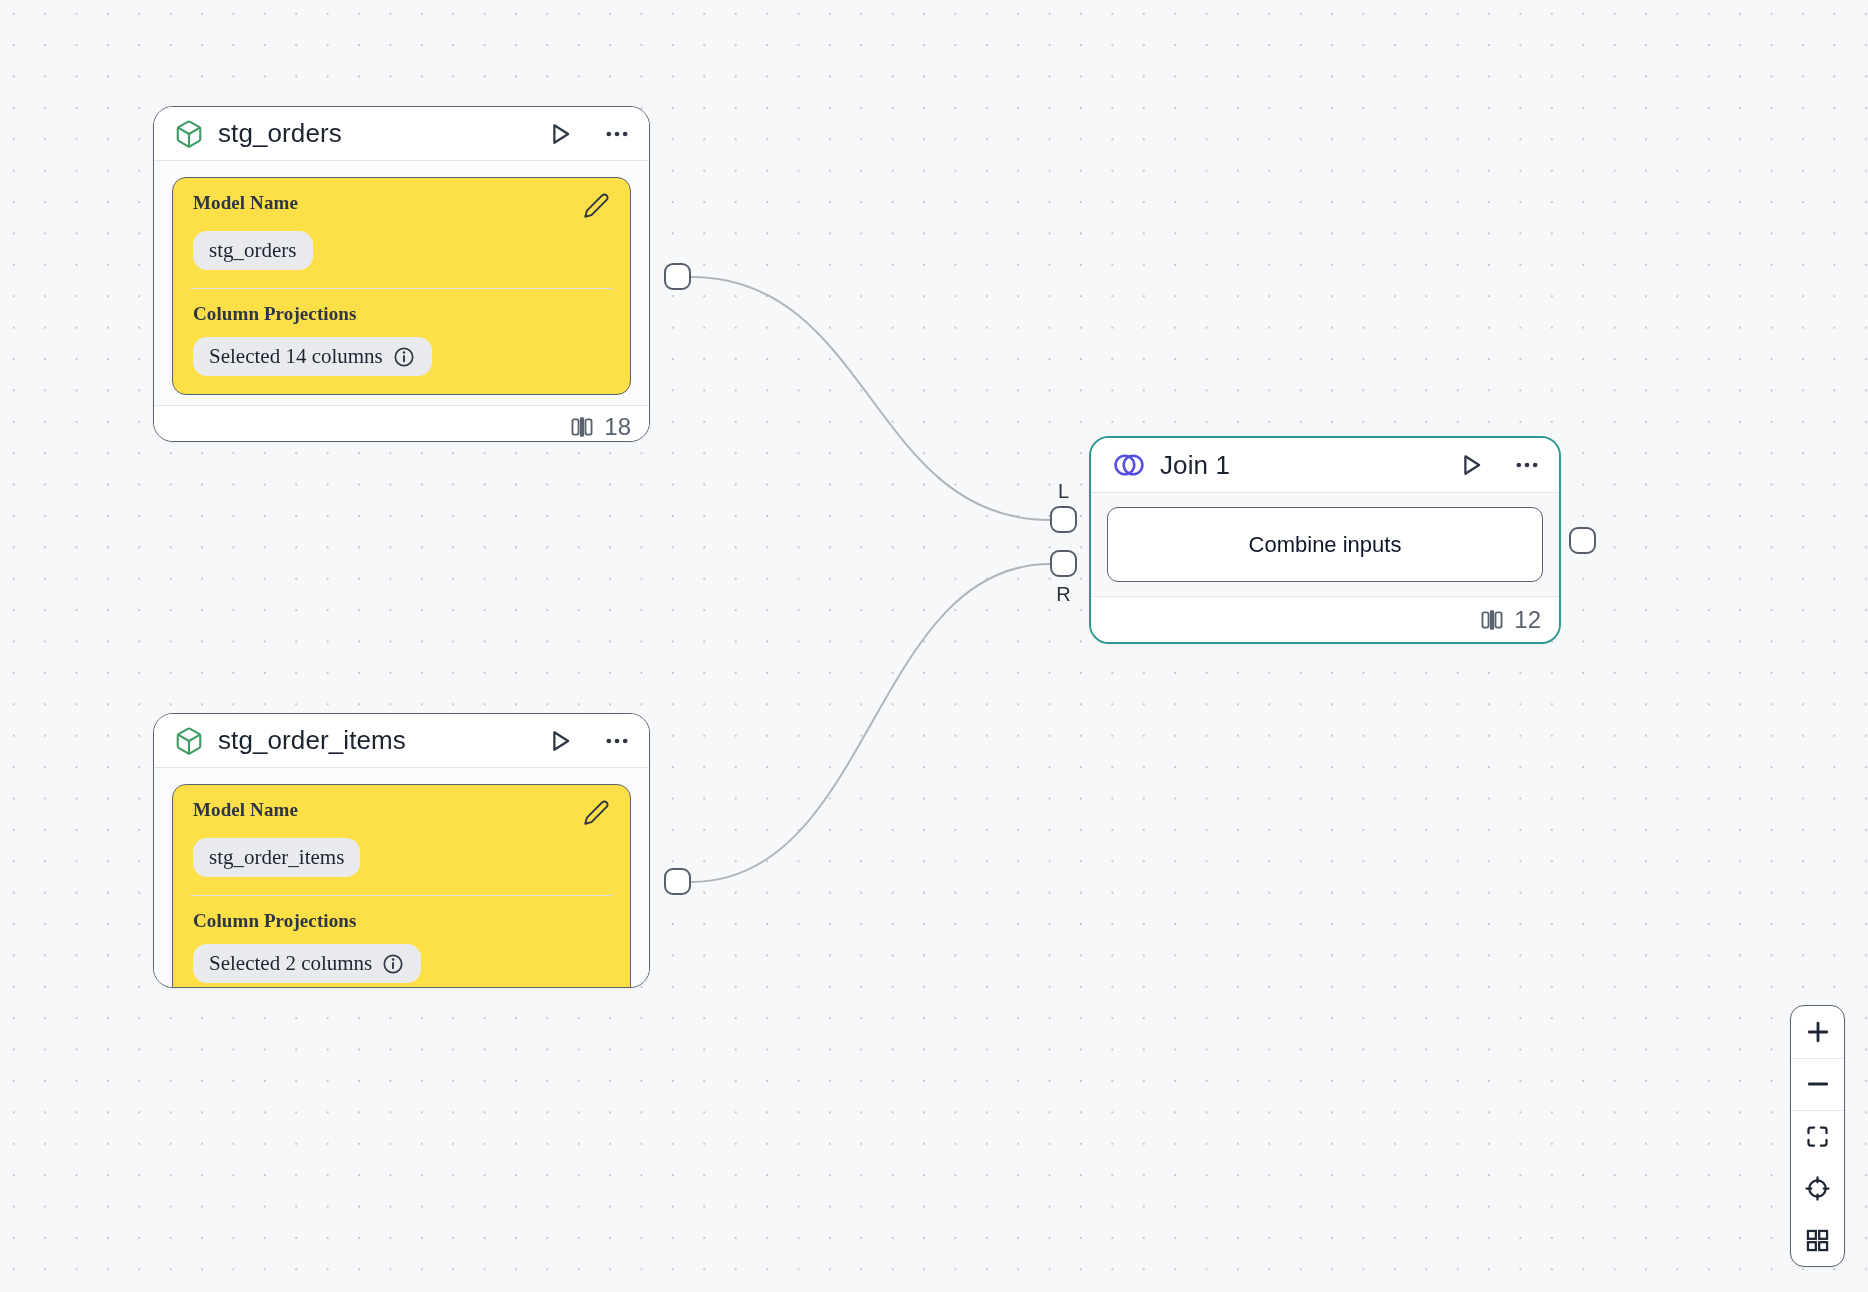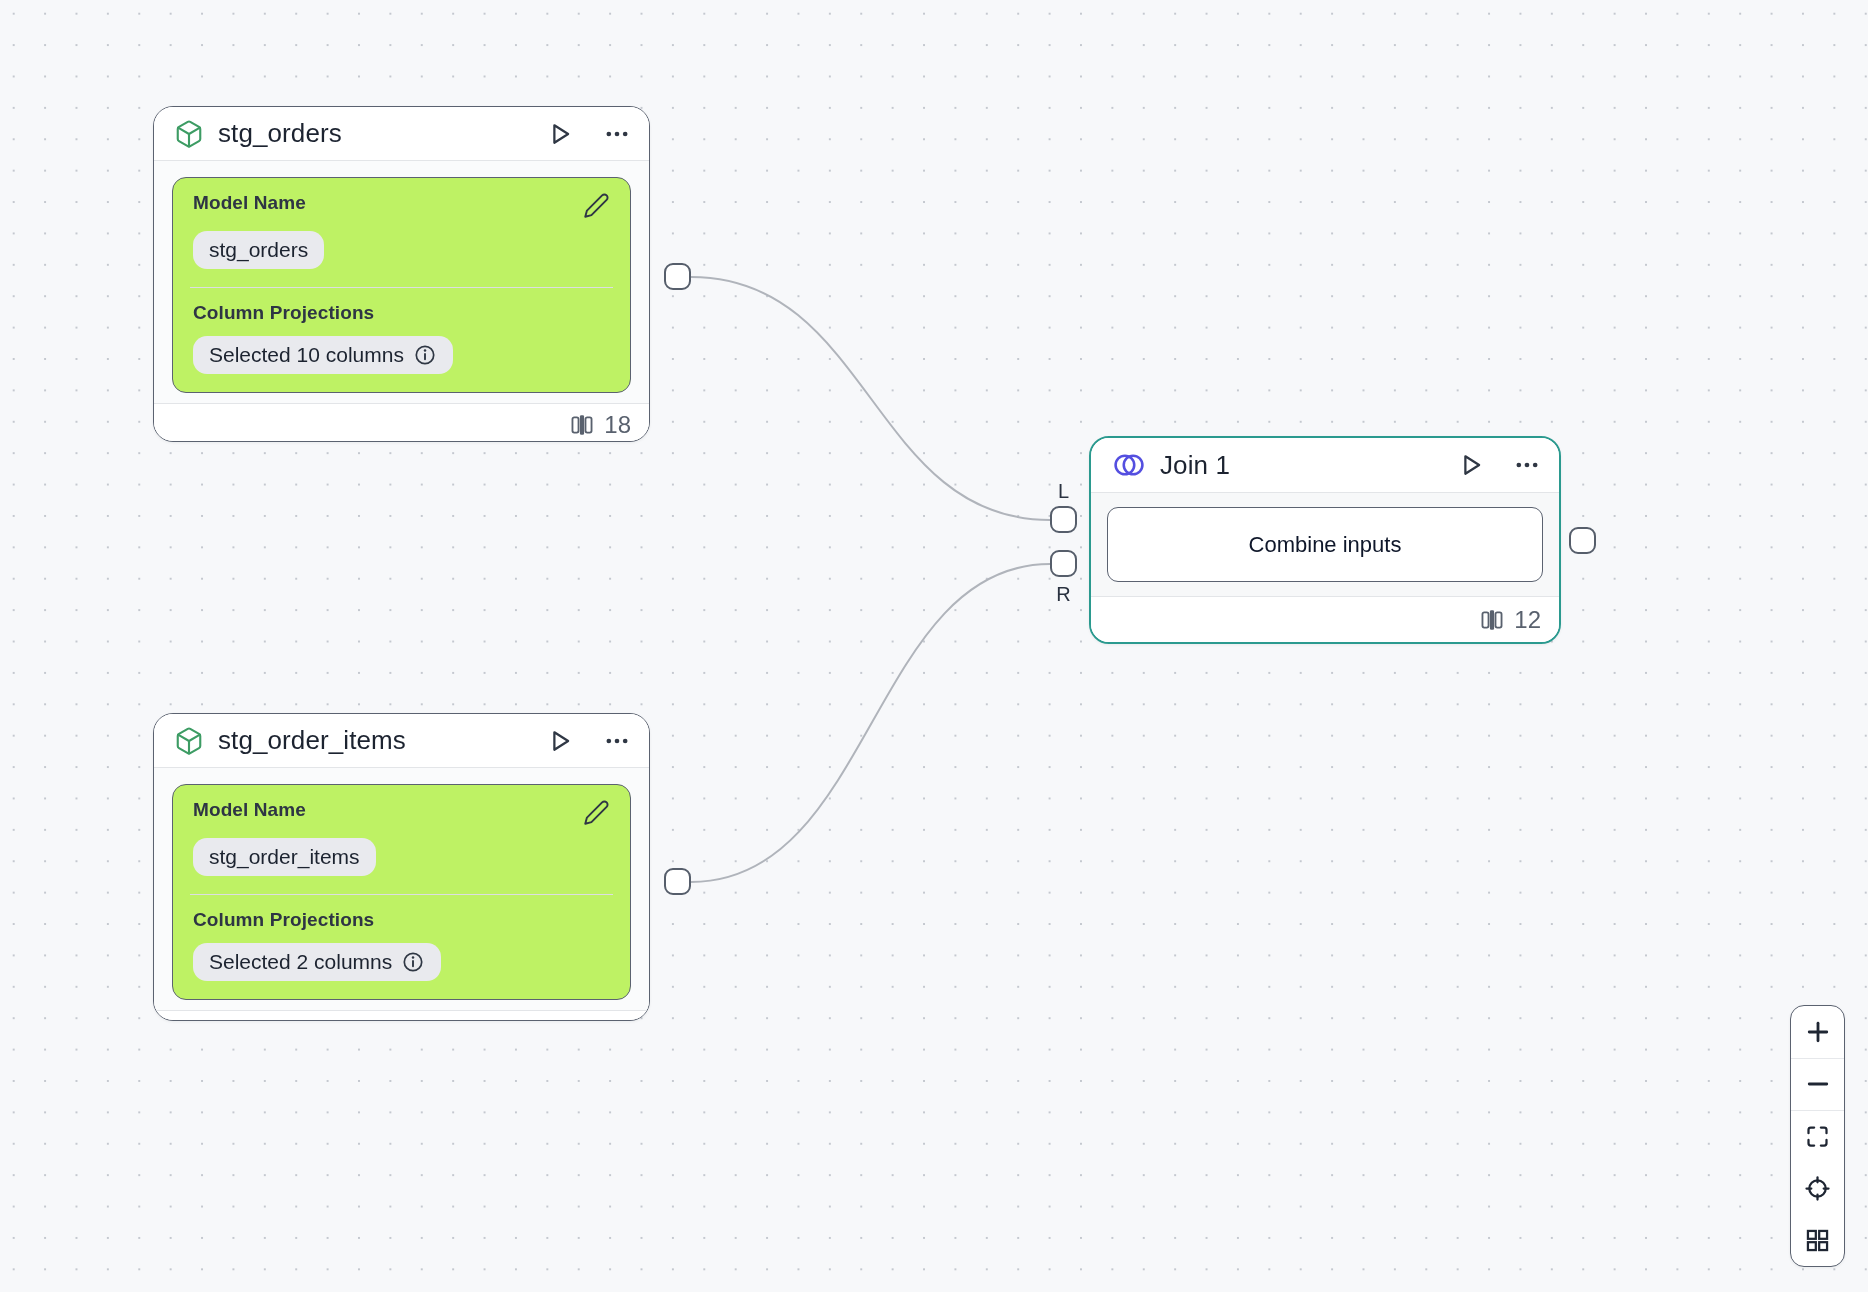--- a/index.html
+++ b/index.html
@@ -59,23 +59,24 @@
     background: none;
     border: none;
     padding: 0;
     display: flex;
     align-items: center;
     justify-content: center;
     cursor: pointer;
   }
   .node-body { flex: 1; background: #fafbfc; padding: 16px 18px 10px; }
   .inner-card {
-    background: #bef264;
+    background: #fde047;
     border: 1.5px solid #5b6270;
     border-radius: 14px;
+    font-family: Liberation Serif, serif;
   }
   .card-section { padding: 14px 20px 18px; }
   .label-row {
     display: flex;
     align-items: flex-start;
     justify-content: space-between;
   }
   .field-label {
     font-size: 19px;
     font-weight: 700;
@@ -105,21 +106,21 @@
     background: #ffffff;
     border-top: 1px solid #e3e5e8;
   }
   .count {
     font-size: 24px;
     color: #59616e;
   }
 
   
   #node-stg-orders       { left: 153px; top: 106px; width: 497px; height: 336px; }
-  #node-stg-order-items  { left: 153px; top: 713px; width: 497px; height: 308px; }
+  #node-stg-order-items  { left: 153px; top: 713px; width: 497px; height: 275px; }
   #node-join {
     left: 1089px; top: 436px; width: 472px; height: 208px;
     border: 2px solid #2b9a8f;
   }
   #node-join .node-header { height: 55px; flex-basis: 55px; gap: 13px; }
   #node-join .node-body {
     background: #f7f8f9;
     padding: 14px 16px;
     display: flex;
   }
@@ -216,21 +217,21 @@
             </button>
           </div>
           <span class="chip">
             <span>stg_orders</span>
           </span>
         </div>
         <div class="card-divider"></div>
         <div class="card-section">
           <span class="field-label">Column Projections</span><br>
           <span class="chip">
-            <span>Selected 10 columns</span>
+            <span>Selected 14 columns</span>
             <span>
               <svg width="24" height="24" viewBox="0 0 24 24" fill="none">
                 <circle cx="12" cy="12" r="8.7" stroke="#2f3744" stroke-width="1.7"></circle>
                 <line x1="12" y1="11" x2="12" y2="16.3" stroke="#2f3744" stroke-width="1.9" stroke-linecap="round"></line>
                 <circle cx="12" cy="7.6" r="1.25" fill="#2f3744"></circle>
               </svg>
             </span>
           </span>
         </div>
       </div>

